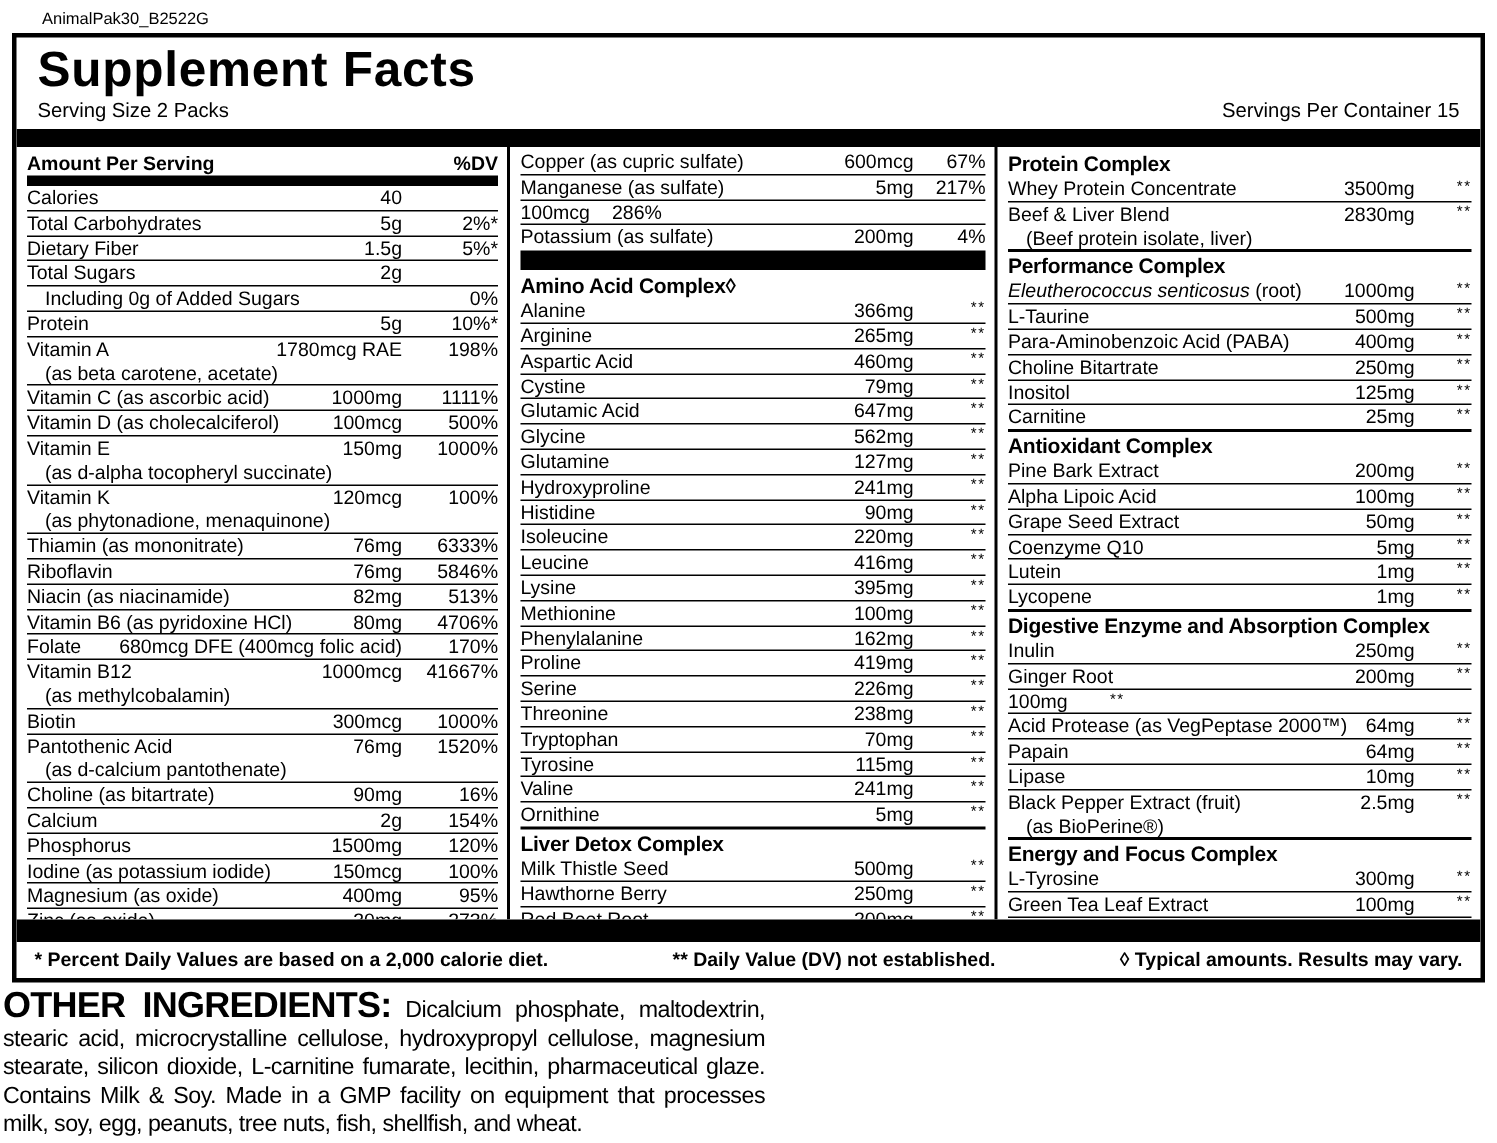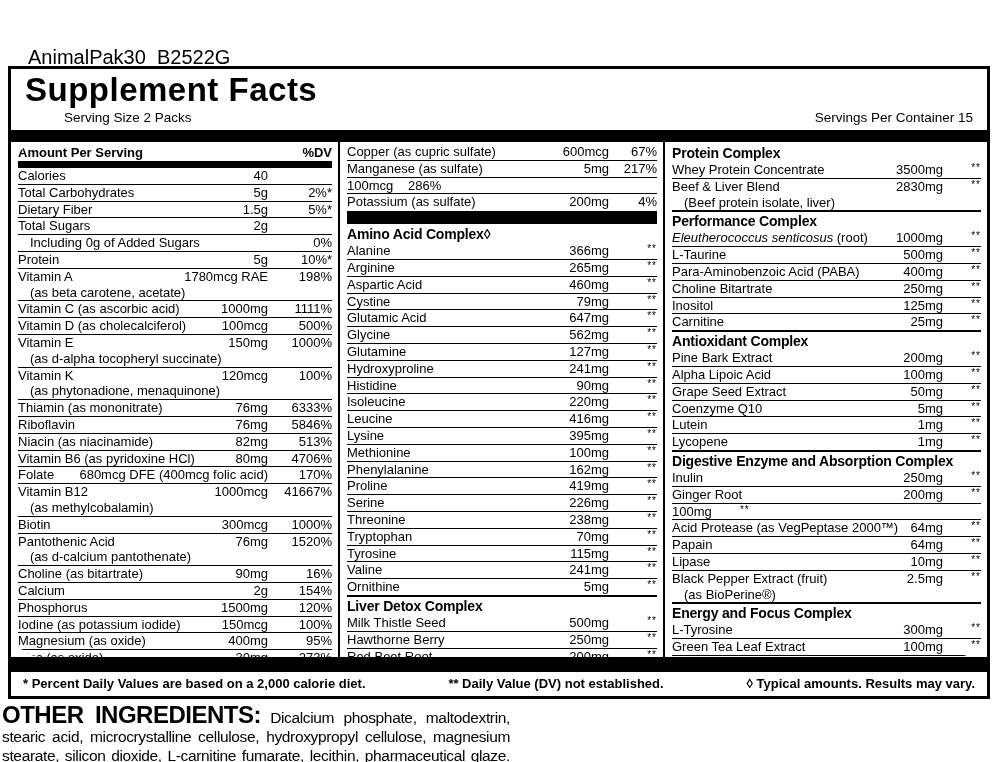--- a/index.html
+++ b/index.html
@@ -3,38 +3,38 @@
 <meta charset="utf-8">
 <style>
   html, body { margin: 0; padding: 0; }
   body {
     width: 998px; height: 762px; overflow: hidden;
     background: #ffffff; color: #000000;
     font-family: "Liberation Sans", sans-serif;
     font-size: 13px;
   }
   .page-label {
-    font-size: 20px; line-height: 20px; padding: 3px 0 0 28px; height: 19px; margin-top: 44px;
+    font-size: 11px; line-height: 20px; padding: 3px 0 0 28px; height: 19px;
   }
   .box {
     margin: 0 8px; border: 3px solid #000; height: 633px;
     box-sizing: border-box; overflow: hidden;
     display: flex; flex-direction: column;
   }
   .title {
     font-size: 33px; font-weight: 700; line-height: 36px;
     padding: 3px 0 0 14px; letter-spacing: 0.5px;
   }
   .serving-row {
     display: flex; justify-content: space-between;
-    font-size: 13.5px; line-height: 16px; padding: 2px 14px 4px 14px; margin-left: 39px;
+    font-size: 13.5px; line-height: 16px; padding: 2px 14px 4px 14px;
   }
   .full-bar-top { height: 12px; background: #000; flex: 0 0 auto; }
   .full-bar-bottom { height: 15px; background: #000; flex: 0 0 auto; }
-  .cols { display: flex; flex: 1 1 auto; overflow: hidden; border-radius: 31px; }
+  .cols { display: flex; flex: 1 1 auto; overflow: hidden; }
   .col { box-sizing: border-box; overflow: hidden; padding: 2px 6px 0 7px; }
   .col-left  { width: 329px; border-right: 2px solid #000; }
   .col-mid   { width: 325px; border-right: 2px solid #000; }
   .col-right { flex: 1; }
   .left-head {
     display: flex; justify-content: space-between; font-weight: 700;
     font-size: 13px; line-height: 17px; border-bottom: 7px solid #000;
   }
   .rline { display: flex; align-items: baseline; height: 15.8px; white-space: nowrap; }
   .nm { flex: 1 1 auto; overflow: hidden; }

